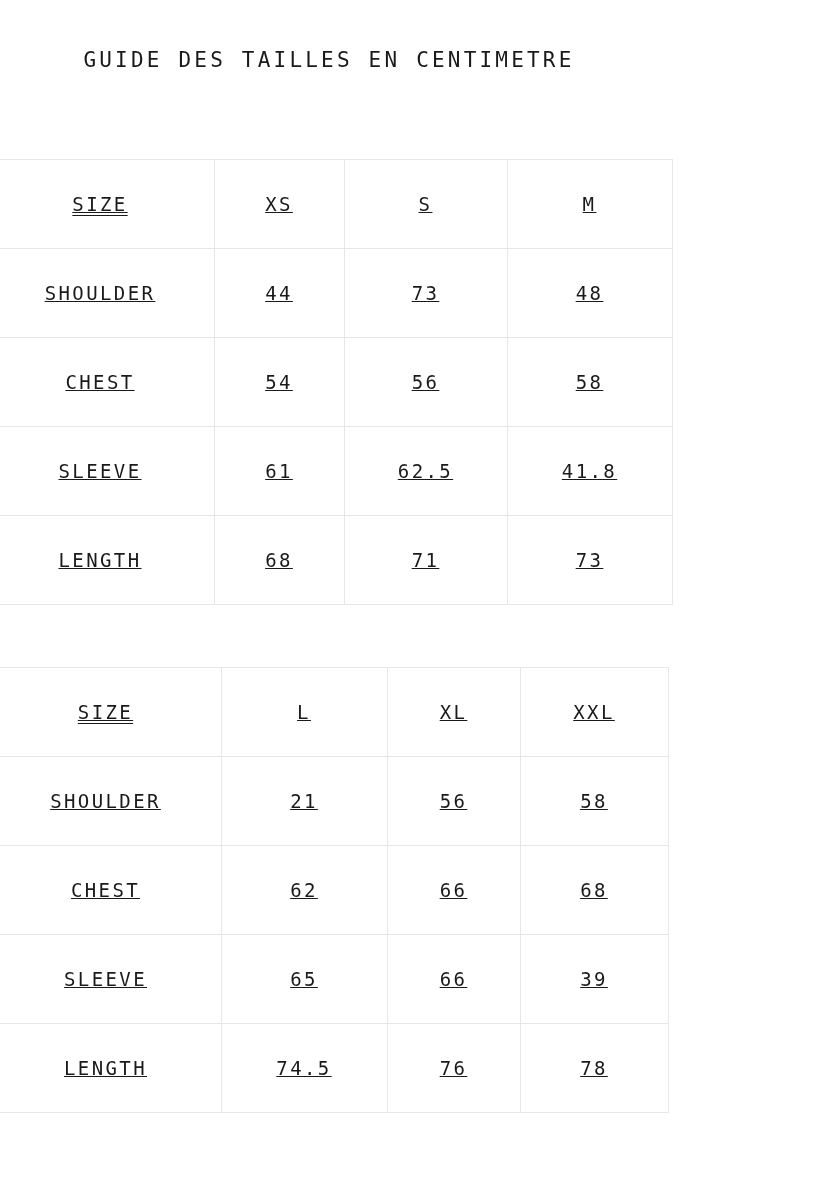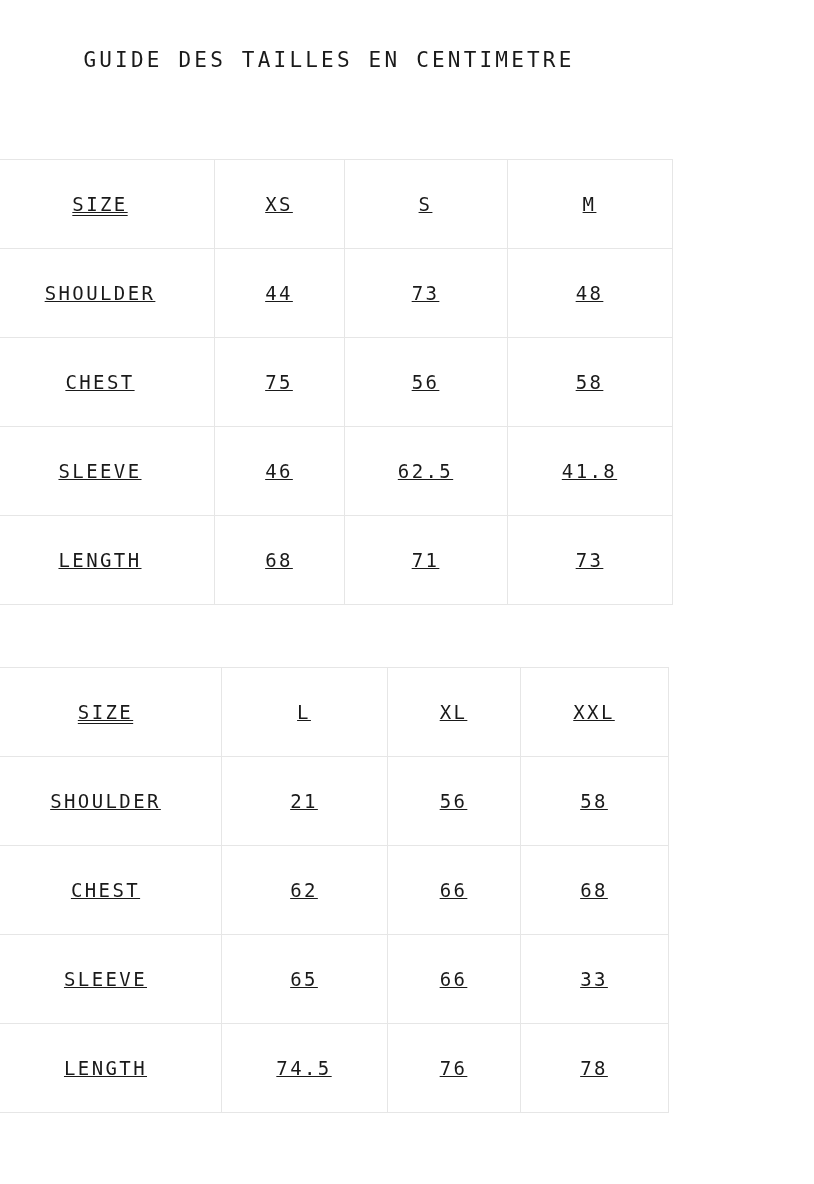--- a/index.html
+++ b/index.html
@@ -117,27 +117,27 @@
       </thead>
       <tbody>
         <tr>
           <td class="row-label">SHOULDER</td>
           <td class="cell-num">44</td>
           <td class="cell-num">73</td>
           <td class="cell-num">48</td>
         </tr>
         <tr>
           <td class="row-label">CHEST</td>
-          <td class="cell-num">75</td>
+          <td class="cell-num">54</td>
           <td class="cell-num">56</td>
           <td class="cell-num">58</td>
         </tr>
         <tr>
           <td class="row-label">SLEEVE</td>
-          <td class="cell-num">46</td>
+          <td class="cell-num">61</td>
           <td class="cell-num">62.5</td>
           <td class="cell-num">41.8</td>
         </tr>
         <tr>
           <td class="row-label">LENGTH</td>
           <td class="cell-num">68</td>
           <td class="cell-num">71</td>
           <td class="cell-num">73</td>
         </tr>
       </tbody>
@@ -172,21 +172,21 @@
         <tr>
           <td class="row-label">CHEST</td>
           <td class="cell-num">62</td>
           <td class="cell-num">66</td>
           <td class="cell-num">68</td>
         </tr>
         <tr>
           <td class="row-label">SLEEVE</td>
           <td class="cell-num">65</td>
           <td class="cell-num">66</td>
-          <td class="cell-num">33</td>
+          <td class="cell-num">39</td>
         </tr>
         <tr>
           <td class="row-label">LENGTH</td>
           <td class="cell-num">74.5</td>
           <td class="cell-num">76</td>
           <td class="cell-num">78</td>
         </tr>
       </tbody>
     </table>
   </div>

